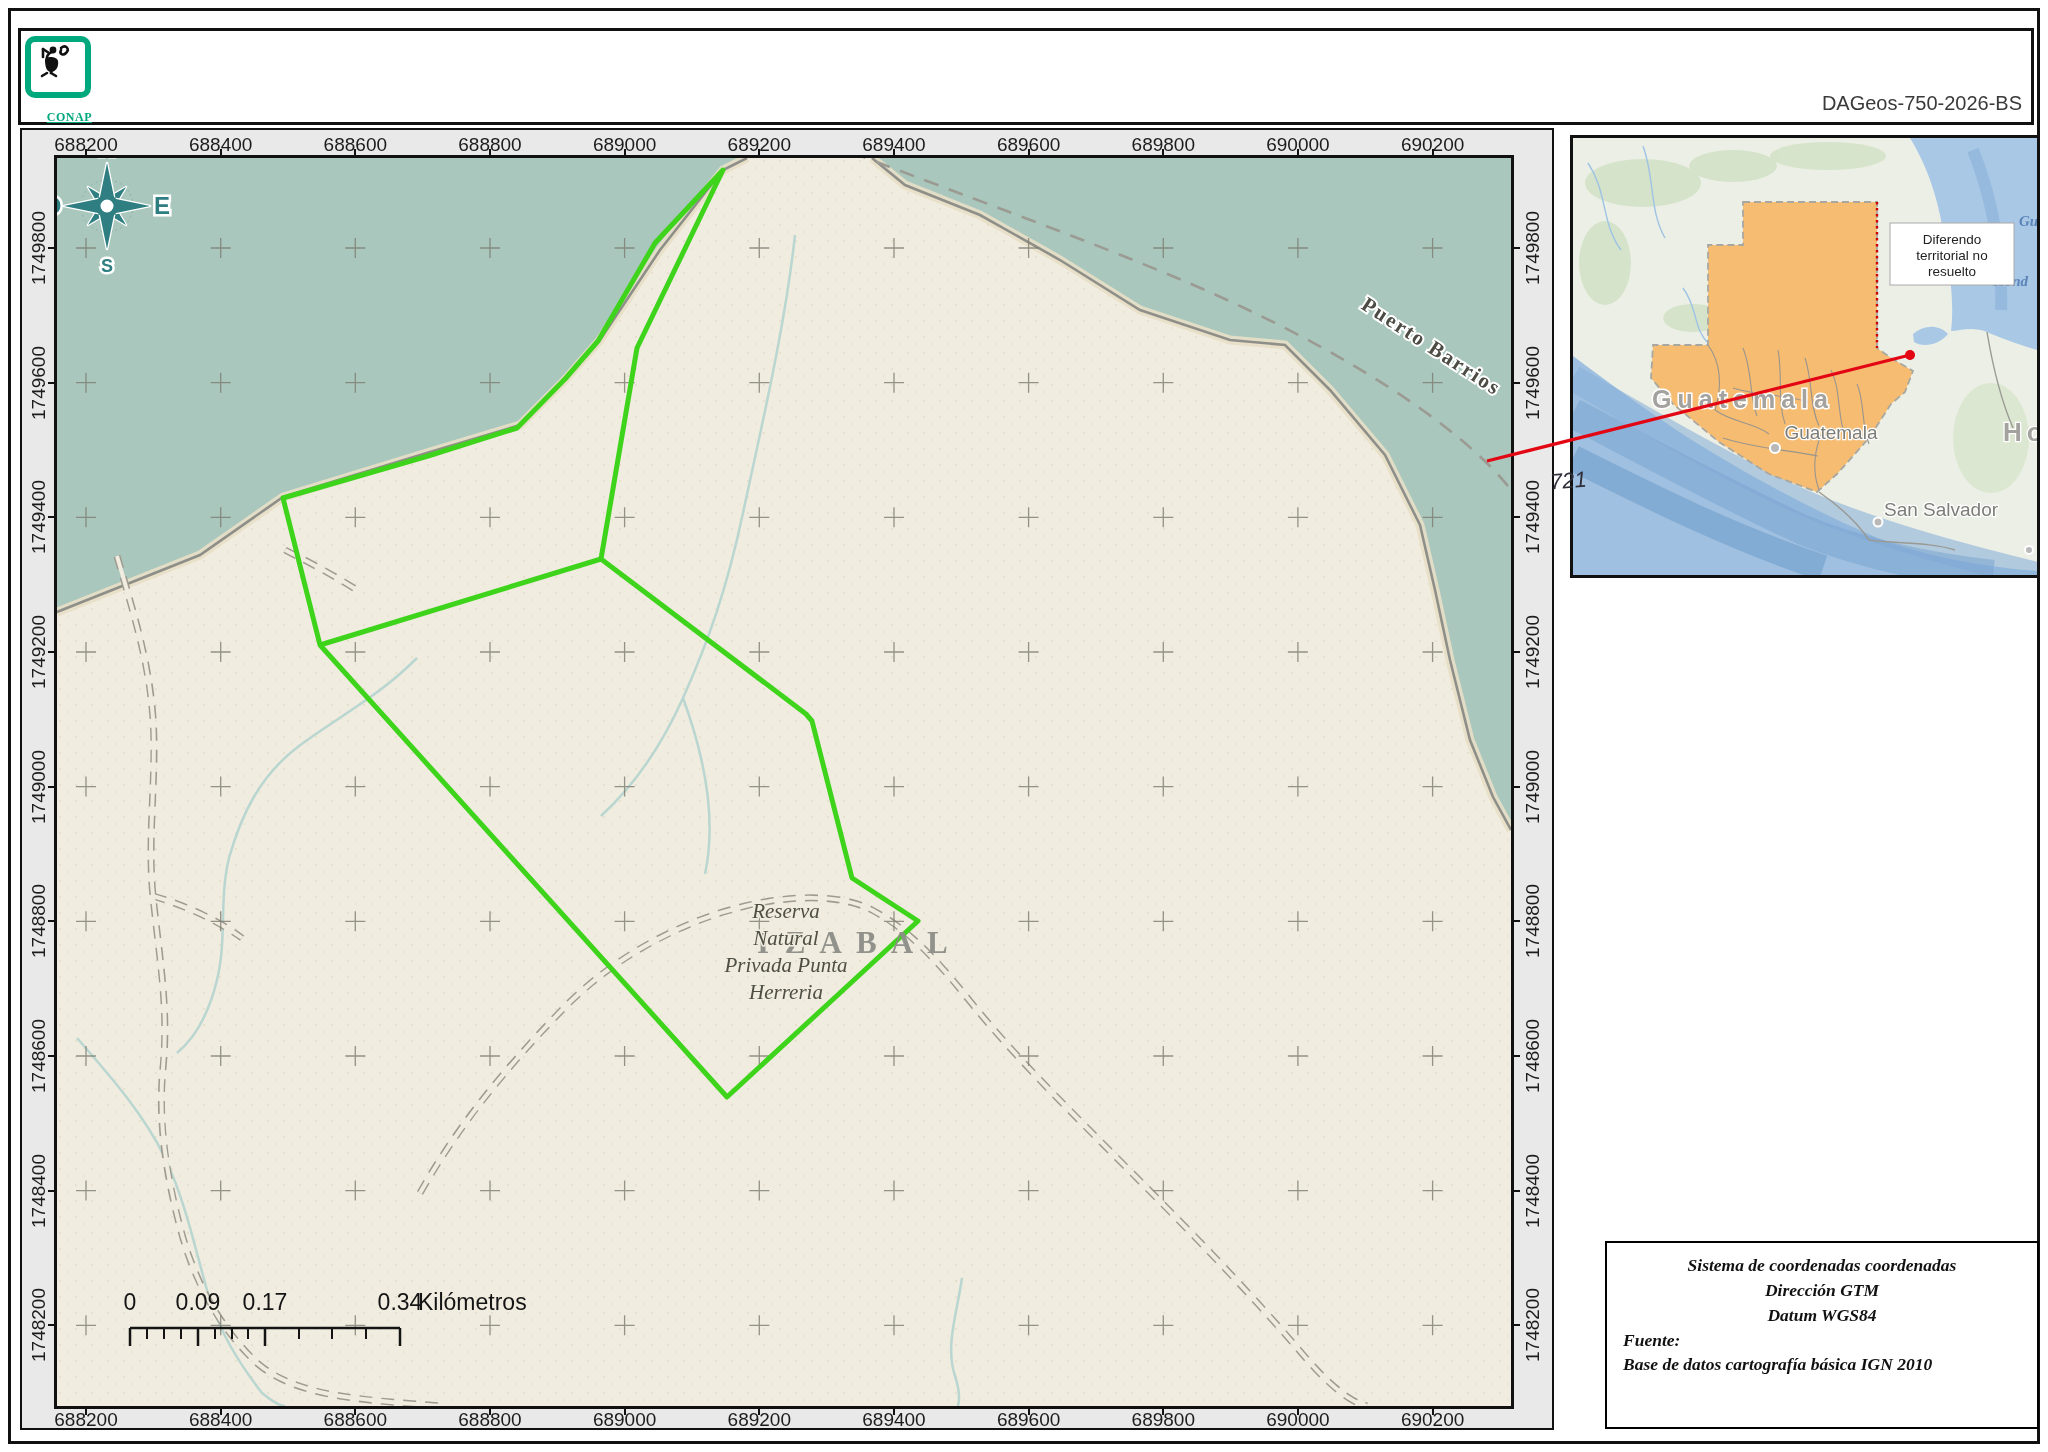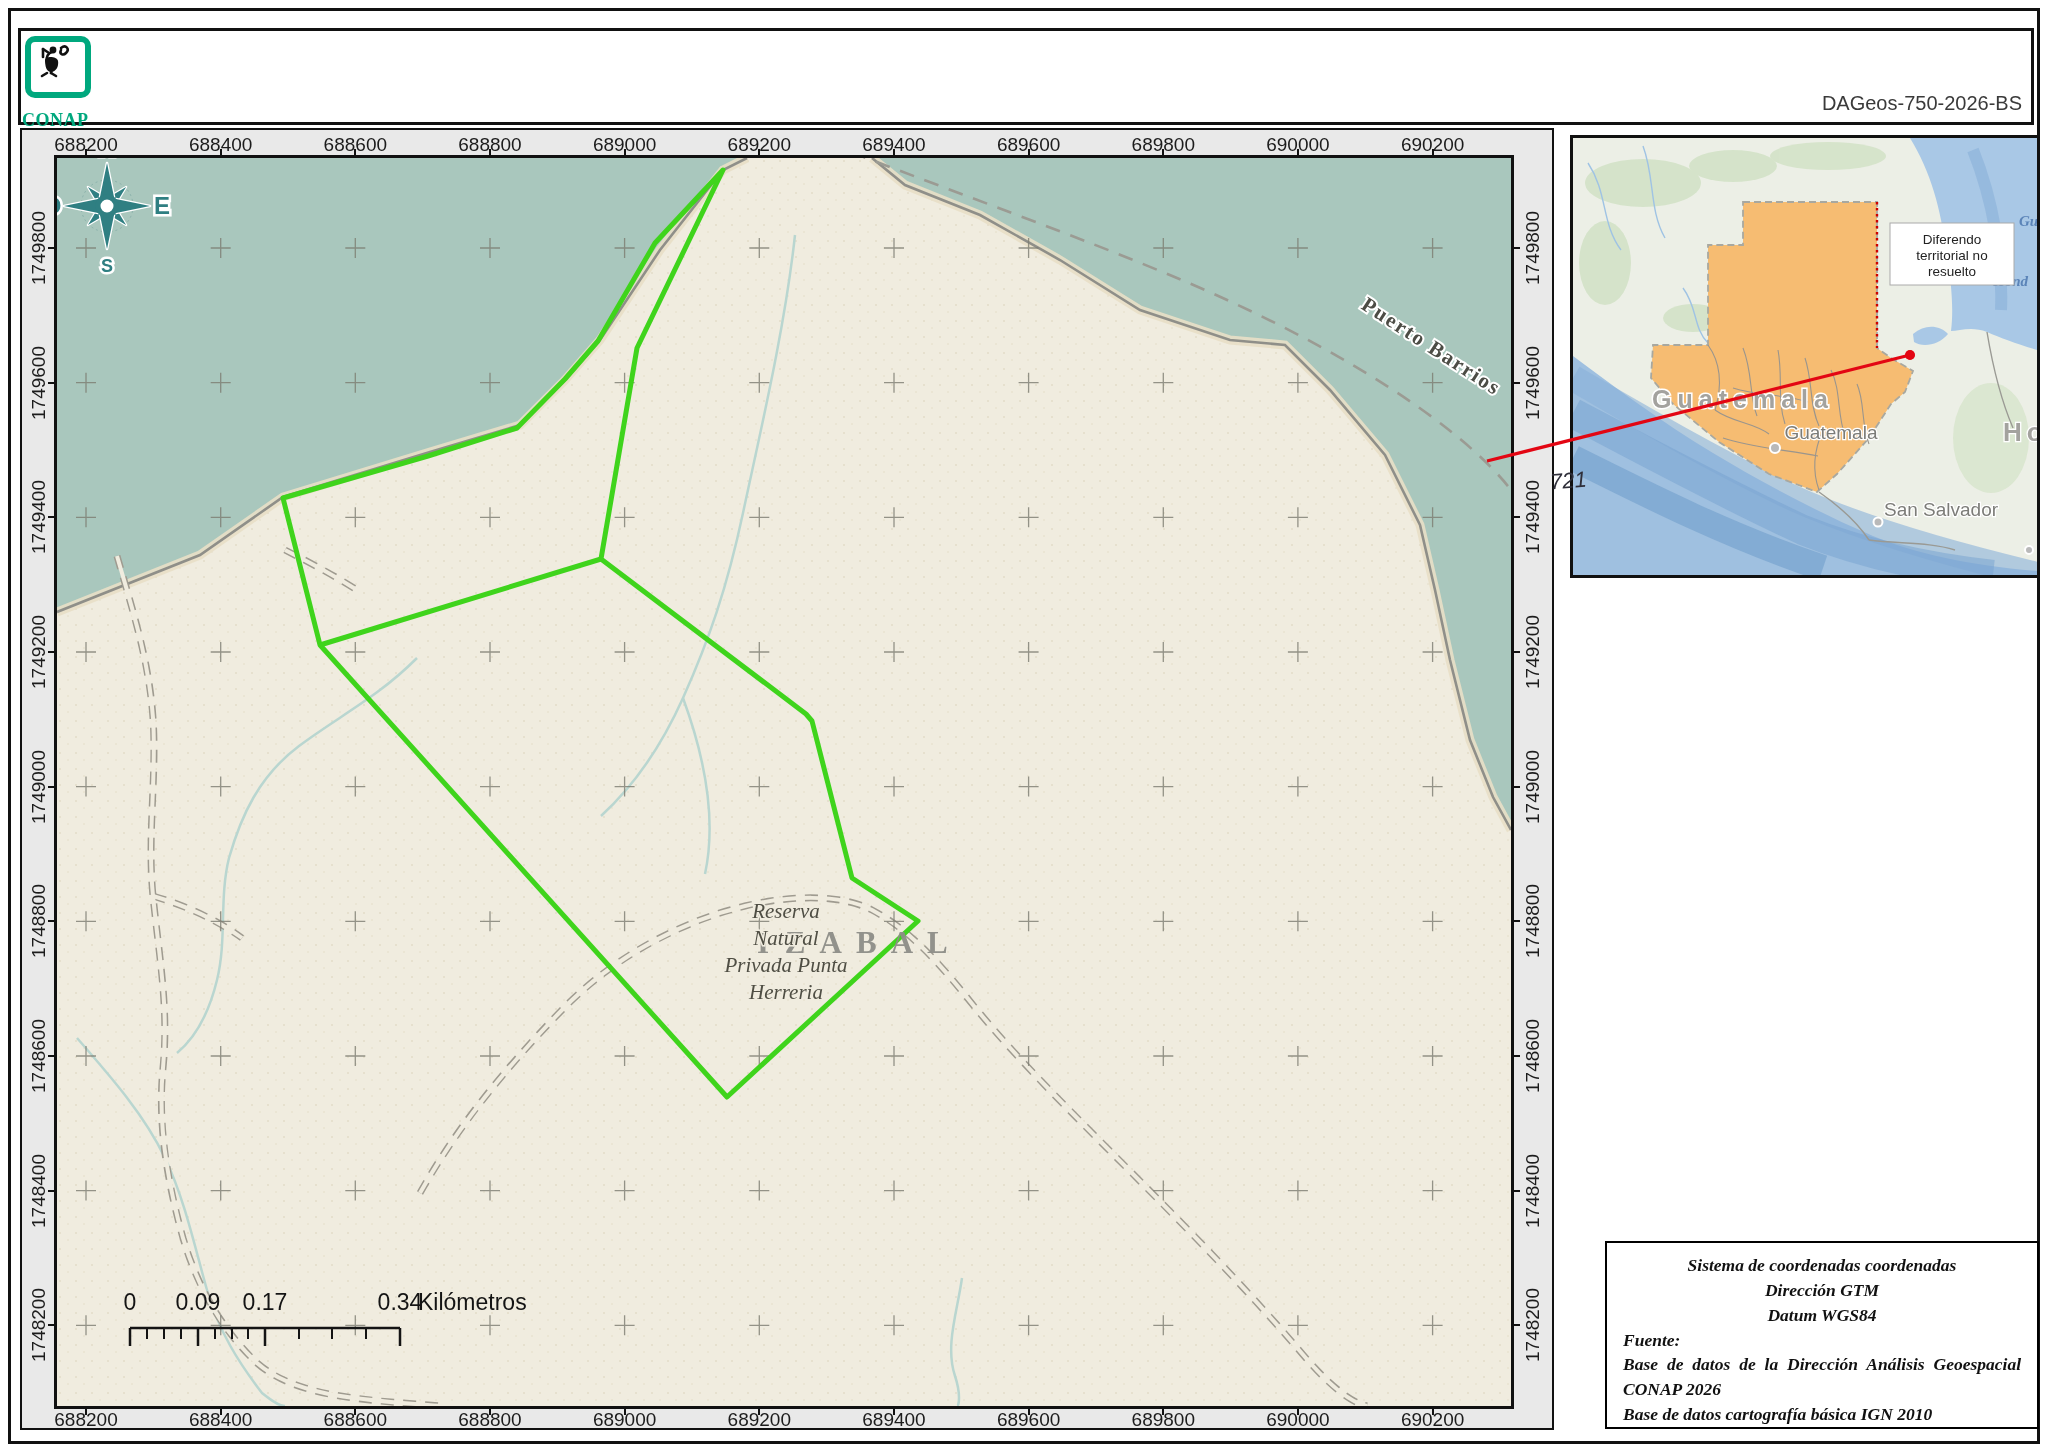--- a/index.html
+++ b/index.html
@@ -7,22 +7,22 @@
          font-family:"Liberation Sans",sans-serif;}
   .page-border{position:absolute;left:8px;top:8px;width:2026px;height:1430px;border:3px solid #111;}
   .header-box{position:absolute;left:18px;top:28px;width:2010px;height:91px;border:3px solid #111;background:#fff;}
   .map-title{position:absolute;left:0;top:30px;width:2048px;text-align:center;font-size:31px;
              letter-spacing:.5px;font-weight:500;color:#3bae2b;}
   .doc-id{position:absolute;right:26px;top:92px;font-size:20px;color:#3a3a3a;}
   
   .logo{position:absolute;left:22px;top:36px;width:70px;height:84px;}
   .logo .sq{position:absolute;left:3px;top:0;width:54px;height:50px;background:#fff;
             border:6px solid #00a87e;border-radius:10px;}
-  .logo .word{position:absolute;left:0;top:74px;width:70px;text-align:left;font-family:"Liberation Serif",serif;
-              font-weight:bold;font-size:18px;color:#00a87e;letter-spacing:.5px;}
+  .logo .word{position:absolute;left:0;top:74px;width:70px;text-align:right;font-family:"Liberation Serif",serif;
+              font-weight:bold;font-size:12px;color:#00a87e;letter-spacing:.5px;text-decoration:underline;}
   
   .map-figure{position:absolute;left:20px;top:128px;width:1534px;height:1302px;border:2px solid #111;
               background:#e9e9e9;box-sizing:border-box;}
   .map-inner{position:absolute;left:54px;top:155px;width:1460px;height:1254px;border:3px solid #111;
              box-sizing:border-box;overflow:hidden;background:#a9c7bd;}
   .map-inner svg{display:block;}
   .tick-label{position:absolute;font-size:19px;color:#1c1c1c;white-space:nowrap;}
   .tick-label.h{width:120px;text-align:center;margin-left:-60px;}
   .tick-label.v{transform:translate(-50%,-50%) rotate(-90deg);}
   .tick-mark{position:absolute;background:#111;}
@@ -337,21 +337,20 @@
       </g>
     </svg>
   </div>
 
 
   <div class="info-box">
     <p class="c">Sistema de coordenadas coordenadas</p>
     <p class="c">Dirección GTM</p>
     <p class="c">Datum WGS84</p>
     <p>Fuente:</p>
-    <p class="j">Base de datos de la Dirección Análisis Geoespacial CONAP 2026</p>
     <p>Base de datos cartografía básica IGN 2010</p>
   </div>
 
   <div class="route-frag">721</div>
 
   <svg class="overlay" width="2048" height="1452">
     <line x1="1487" y1="461" x2="1910" y2="355" stroke="#e30613" stroke-width="3.2"></line>
     <circle cx="1910" cy="355" r="5" fill="#e30613"></circle>
   </svg>
 </div>

